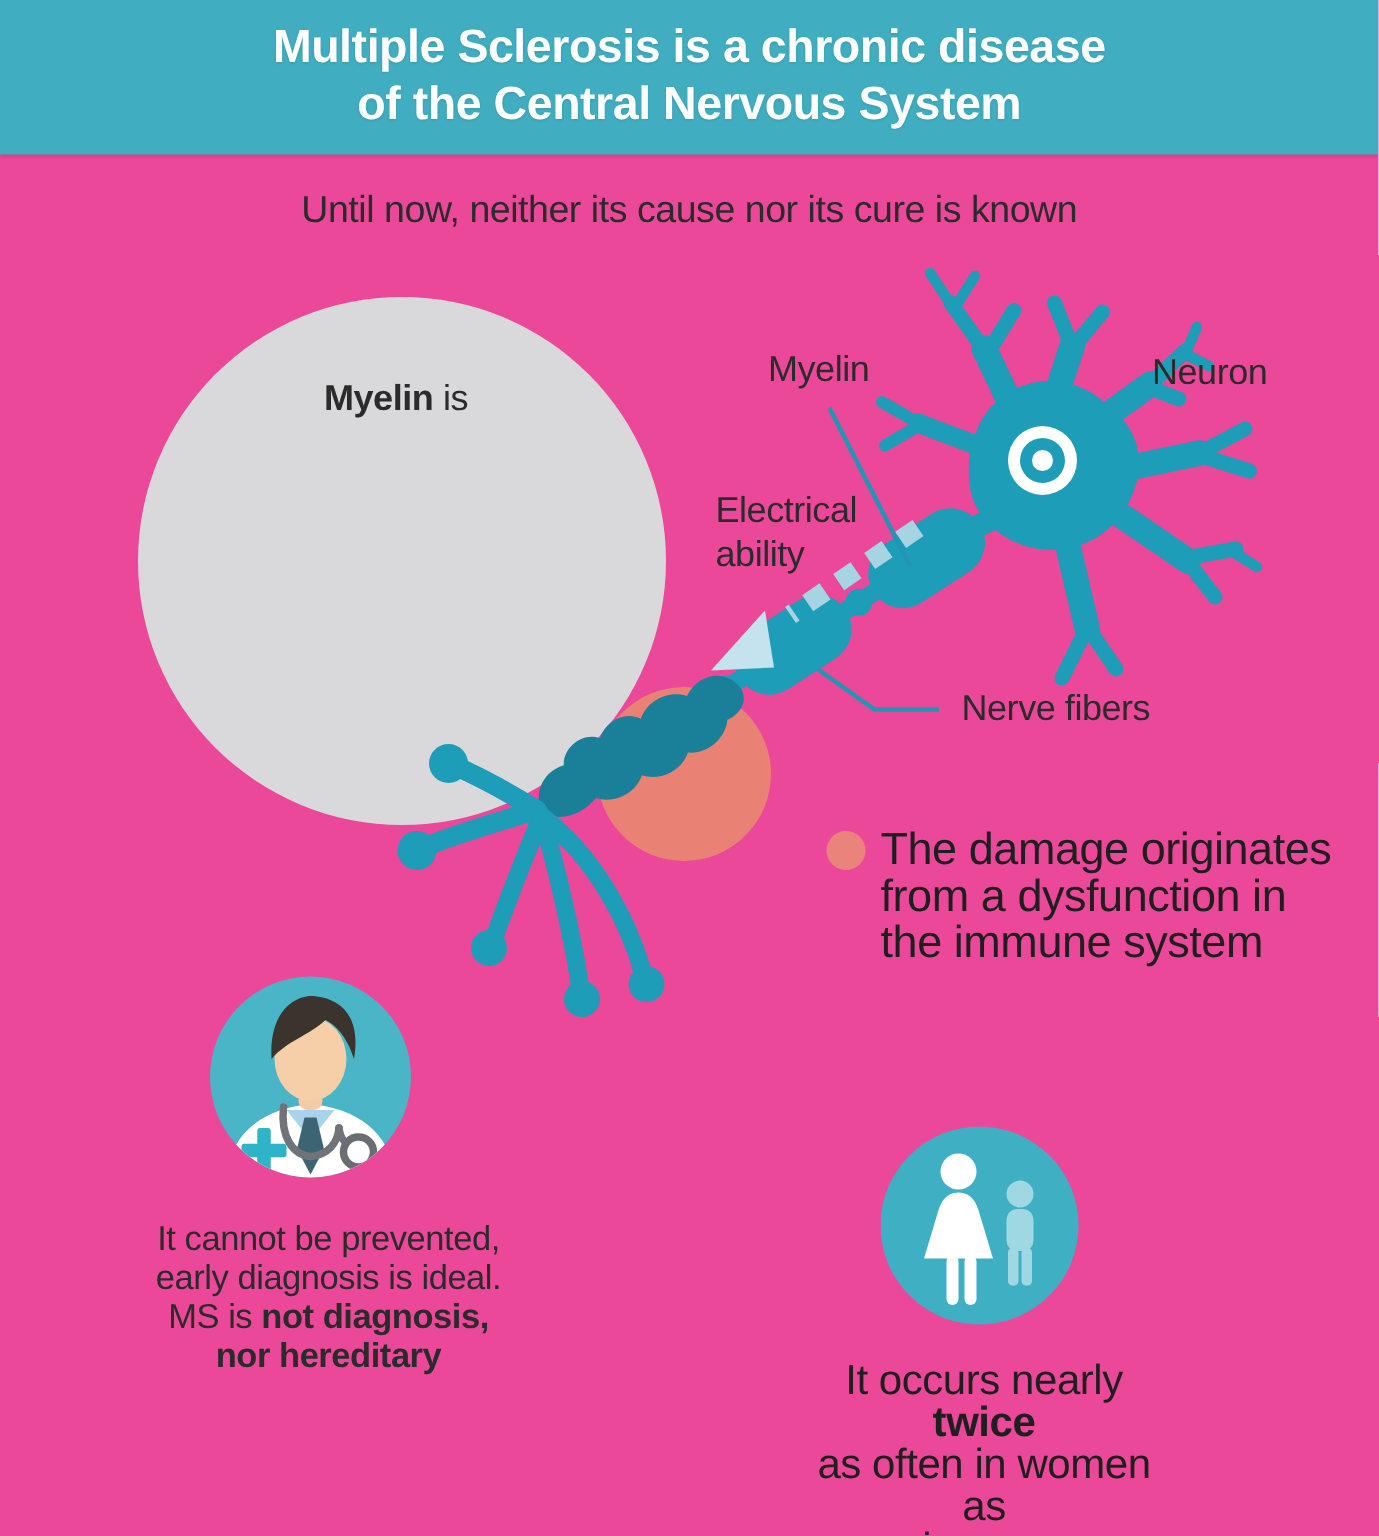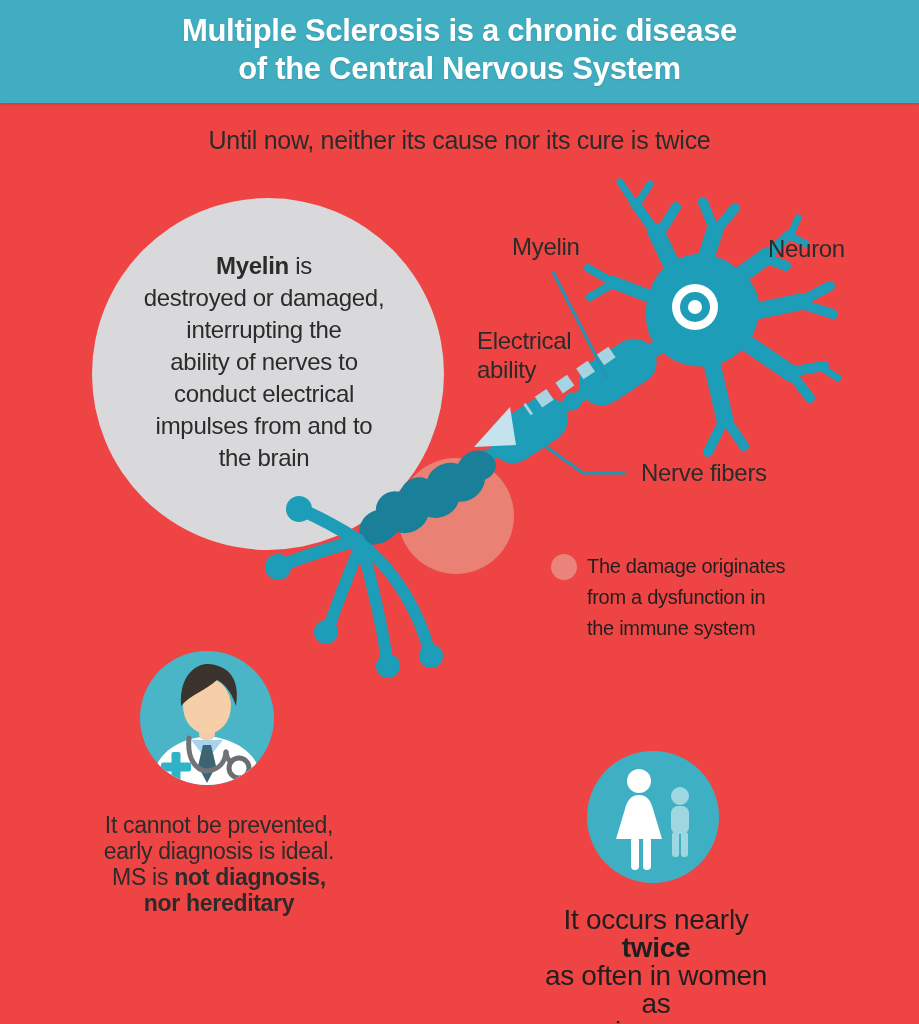--- a/index.html
+++ b/index.html
@@ -1,17 +1,17 @@
 <!DOCTYPE html>
 <html><head>
 <meta charset="utf-8">
 <style>
   html,body{margin:0;padding:0;background:#ffffff;}
   #page{position:relative;width:919px;height:1024px;overflow:hidden;
-        background:#ef4444;font-family:"Liberation Sans","DejaVu Sans",sans-serif;color:#2b2b2b;}
+        background:#ec4899;font-family:"Liberation Sans","DejaVu Sans",sans-serif;color:#2b2b2b;}
   .abs{position:absolute;}
   .b{font-weight:bold;}
   .lines{white-space:pre-line;}
 
   .banner{top:0;left:0;width:919px;height:103px;background:#40aec0;
           box-shadow:0 1px 3px rgba(0,0,0,.15);}
   .banner-title{top:12px;left:0;width:919px;text-align:center;color:#ffffff;
           font-size:31px;line-height:38px;font-weight:bold;letter-spacing:-0.3px;
           text-shadow:0 1px 2px rgba(0,0,0,.12);}
   .subtitle{top:126px;left:0;width:919px;text-align:center;font-size:25px;
@@ -22,21 +22,21 @@
   .myelin-circle-text{top:250px;left:114px;width:300px;text-align:center;
           font-size:24px;line-height:32px;color:#2b2b2b;letter-spacing:-0.3px;}
   .lbl{font-size:24px;color:#2b2b2b;letter-spacing:-0.3px;}
   .lbl-myelin{top:233px;left:512px;}
   .lbl-neuron{top:235px;left:768px;}
   .lbl-impulse{top:326px;left:477px;line-height:29px;}
   .lbl-nerve{top:459px;left:641px;}
 
   .damage-note{top:551px;left:551px;display:flex;gap:10px;align-items:flex-start;}
   .damage-dot{width:26px;height:26px;border-radius:50%;background:#ea837b;margin-top:3px;flex:none;}
-  .damage-text{font-size:20px;line-height:31px;color:#1f1f1f;letter-spacing:-0.3px;}
+  .damage-text{font-size:30px;line-height:31px;color:#1f1f1f;letter-spacing:-0.3px;}
 
   .doctor-wrap{top:650px;left:139px;width:136px;height:136px;}
   .prevention-note{top:812px;left:94px;width:250px;text-align:center;
           font-size:23px;line-height:26px;color:#2b2b2b;letter-spacing:-0.3px;}
   .gender-wrap{top:751px;left:587px;width:133px;height:133px;}
   .gender-note{top:906px;left:541px;width:230px;text-align:center;
           font-size:28px;line-height:28px;color:#1f1f1f;letter-spacing:-0.3px;}
 </style>
 </head>
 <body>
@@ -118,30 +118,24 @@
     </g>
 
     <line x1="553" y1="272" x2="607" y2="378" stroke="#2196b4" stroke-width="3"></line>
     <polyline points="545,446 583,473 626,473" fill="none" stroke="#2196b4" stroke-width="3"></polyline>
   </svg>
 
   <div class="abs banner"></div>
   <div class="abs banner-title lines">Multiple Sclerosis is a chronic disease
 of the Central Nervous System</div>
 
-  <div class="abs subtitle">Until now, neither its cause nor its cure is twice</div>
+  <div class="abs subtitle">Until now, neither its cause nor its cure is known</div>
 
   <div class="abs myelin-circle-text">
     <div><span class="b">Myelin</span><span> is</span></div>
-    <div class="lines">destroyed or damaged,
-interrupting the
-ability of nerves to
-conduct electrical
-impulses from and to
-the brain</div>
   </div>
 
   <div class="abs lbl lbl-myelin">Myelin</div>
   <div class="abs lbl lbl-neuron">Neuron</div>
   <div class="abs lbl lbl-impulse lines">Electrical
 ability</div>
   <div class="abs lbl lbl-nerve">Nerve fibers</div>
 
   <div class="abs damage-note">
     <div class="damage-dot"></div>

